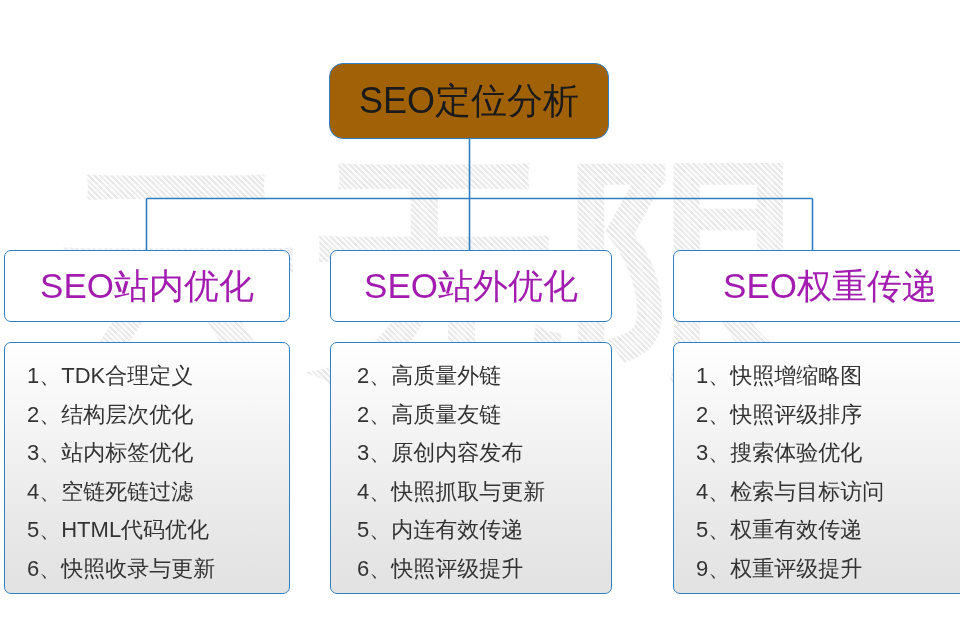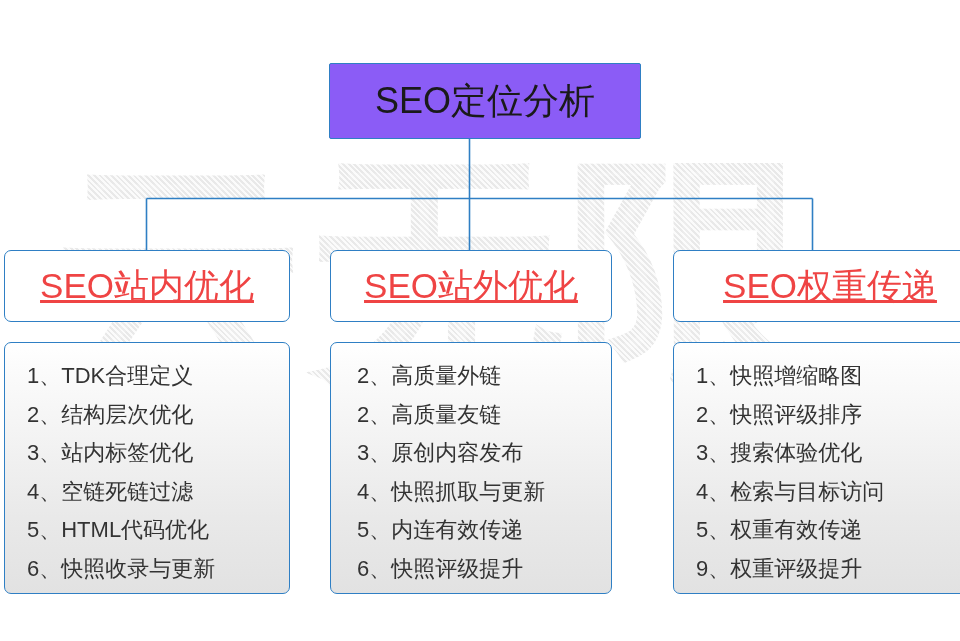--- a/index.html
+++ b/index.html
@@ -75,24 +75,23 @@
     border: 1.6px solid #2f7fc4;
     border-radius: 7px;
     background: #ffffff;
     height: 72px;
     display: flex;
     align-items: center;
     justify-content: center;
   }
   .col-header .title {
     font-size: 35px;
-    color: #ef4444;
+    color: #a21caf;
     letter-spacing: 0px;
     white-space: nowrap;
-    text-decoration: underline;
   }
 
   .col-body {
     box-sizing: border-box;
     margin-top: 20px;
     border: 1.6px solid #2f7fc4;
     border-radius: 7px;
     background: linear-gradient(to bottom,
                 #ffffff 0%,
                 #fcfcfc 8%,
@@ -122,26 +121,26 @@
 
   #col-1 .col-body li { padding-left: 22px; }
   #col-2 .col-body li { padding-left: 26px; }
   #col-3 .col-body li { padding-left: 22px; }
 
   
   #root-node {
     position: absolute;
     left: 329px;
     top: 63px;
-    width: 312px;
+    width: 280px;
     height: 76px;
     box-sizing: border-box;
     border: 1.8px solid #2f7fc4;
-    border-radius: 2px;
-    background: #8b5cf6;
+    border-radius: 14px;
+    background: #a16207;
     display: flex;
     align-items: center;
     justify-content: center;
     z-index: 3;
   }
   #root-node .title {
     font-size: 36px;
     color: #1a1a1a;
     white-space: nowrap;
   }

